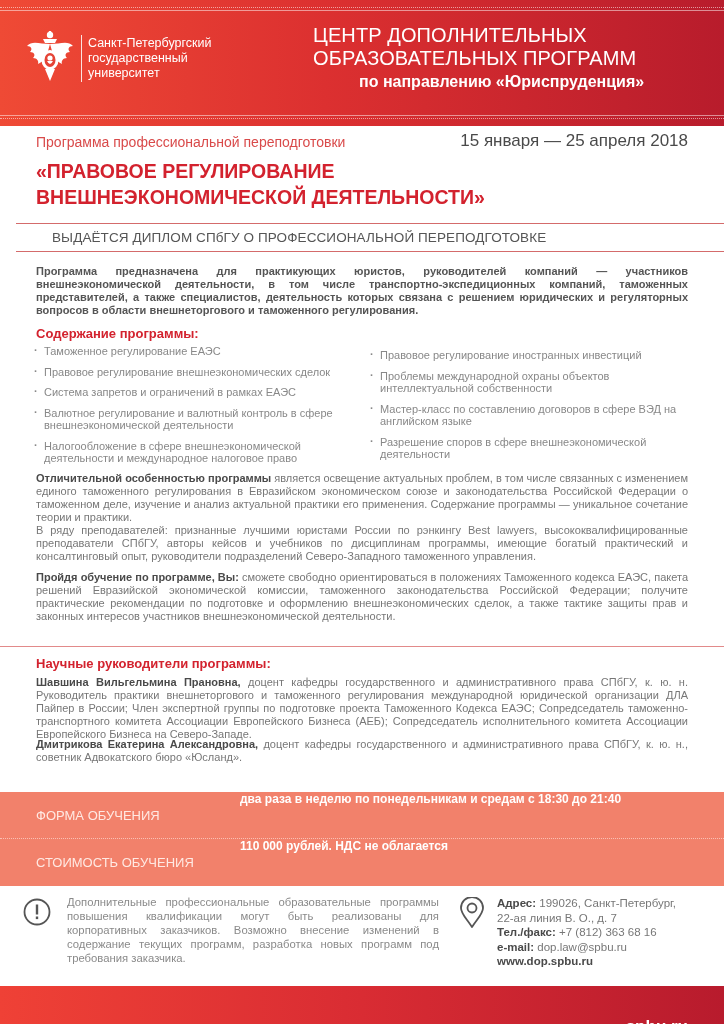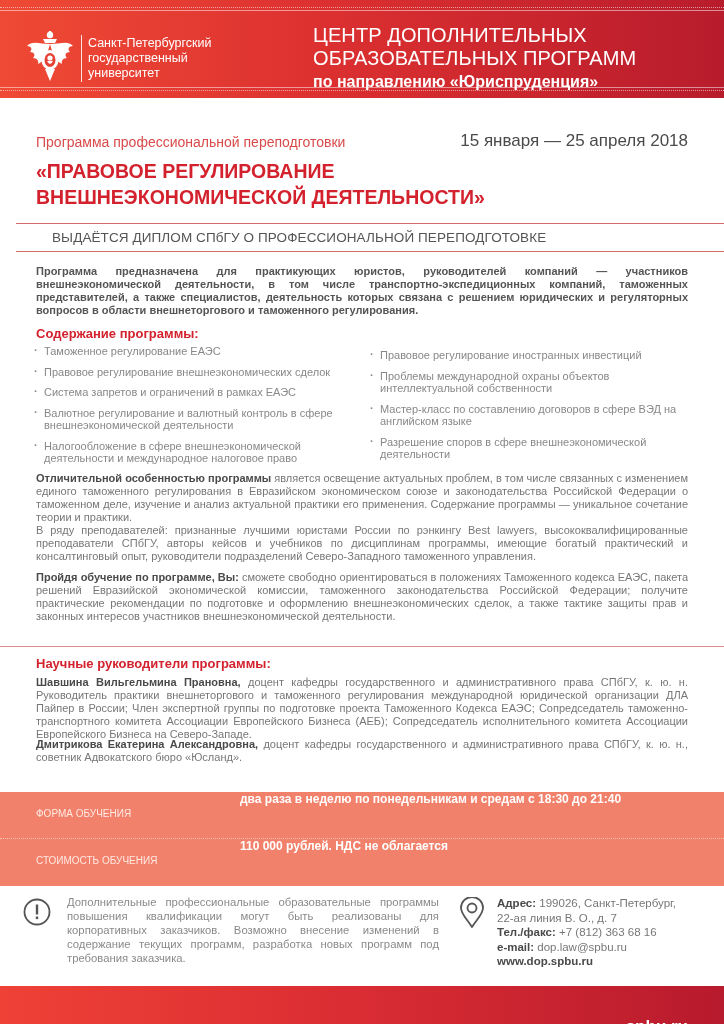--- a/index.html
+++ b/index.html
@@ -1,20 +1,20 @@
 <!DOCTYPE html>
 <html><head>
 <meta charset="utf-8">
 <style>
   * { box-sizing: border-box; margin: 0; padding: 0; }
   html, body { width: 724px; height: 1024px; background: #ffffff; overflow: hidden; }
   body { font-family: "Liberation Sans", sans-serif; color: #555; position: relative; }
 
   .header {
-    position: absolute; left: 0; top: 0; width: 724px; height: 98px;
+    position: absolute; left: 0; top: 0; width: 724px; height: 126px;
     background: linear-gradient(90deg, #ef4a35 0%, #dc3030 45%, #b81c2c 100%);
   }
   .header .dots-top, .header .dots-bottom {
     position: absolute; left: 0; width: 100%; height: 0;
     border-top: 1px dotted rgba(255,255,255,0.55);
   }
   .header .dots-top { top: 7px; }
   .header .dots-bottom { bottom: 7px; }
   .header .line-top, .header .line-bottom {
     position: absolute; left: 0; width: 100%; height: 0;
@@ -22,21 +22,21 @@
   }
   .header .line-top { top: 10px; }
   .header .line-bottom { bottom: 10px; }
 
   .logo { position: absolute; left: 26px; top: 30px; width: 48px; height: 52px; }
   .logo-divider { position: absolute; left: 81px; top: 35px; width: 1px; height: 47px; background: rgba(255,255,255,0.85); }
   .uni-name { position: absolute; left: 88px; top: 36px; color: #fff; font-size: 12.5px; line-height: 15px; }
 
   .center-title { position: absolute; left: 313px; top: 24px; color: #fff; }
   .center-title .t1, .center-title .t2 { font-size: 20px; line-height: 23px; font-weight: normal; letter-spacing: 0.1px; }
-  .center-title .t3 { font-size: 16px; line-height: 22px; font-weight: bold; margin-top: 1px; }
+  .center-title .t3 { font-size: 16px; line-height: 22px; font-weight: bold; margin-top: 1px; margin-left: 46px; }
 
   .prog-type { position: absolute; left: 36px; top: 134px; color: #d94a4a; font-size: 14px; }
   .dates { position: absolute; right: 36px; top: 131px; color: #4a4a4a; font-size: 17px; font-weight: normal; }
   .prog-title { position: absolute; left: 36px; top: 158px; color: #d3222e; font-size: 19.5px; font-weight: bold; line-height: 26px; }
 
   .diploma-band {
     position: absolute; left: 16px; top: 223px; width: 724px; height: 29px;
     border-top: 1px solid #d46b6b; border-bottom: 1px solid #d46b6b;
   }
   .diploma-band span { position: absolute; left: 36px; top: 6px; font-size: 13.5px; color: #555; letter-spacing: 0.1px; }
@@ -62,21 +62,21 @@
   .supervisors-h { top: 656px; }
   .sup1 { top: 676px; }
   .sup2 { top: 738px; }
 
   .info-band {
     position: absolute; left: 0; top: 792px; width: 724px; height: 94px; background: #f2816b;
   }
   .info-row { position: absolute; left: 0; width: 100%; height: 47px; }
   .info-row.r1 { top: 0; border-bottom: 1px dotted rgba(255,255,255,0.5); }
   .info-row.r2 { top: 47px; }
-  .info-label { position: absolute; left: 36px; top: 16px; color: #ffe9e3; font-size: 10px; }
+  .info-label { position: absolute; left: 36px; top: 16px; color: #ffe9e3; font-size: 13px; }
   .info-value { position: absolute; left: 240px; top: 0; color: #fff; font-size: 12px; font-weight: bold; }
 
   .note-icon { position: absolute; left: 23px; top: 898px; width: 28px; height: 28px; }
   .note-text { position: absolute; left: 67px; top: 895px; width: 372px; font-size: 11.3px; line-height: 14px; color: #8a8a8a; text-align: justify; }
 
   .pin-icon { position: absolute; left: 459px; top: 897px; width: 26px; height: 32px; }
   .contacts { position: absolute; left: 497px; top: 896px; font-size: 11.5px; line-height: 14.5px; color: #777; }
   .contacts b { color: #4a4a4a; }
 
   .footer {

